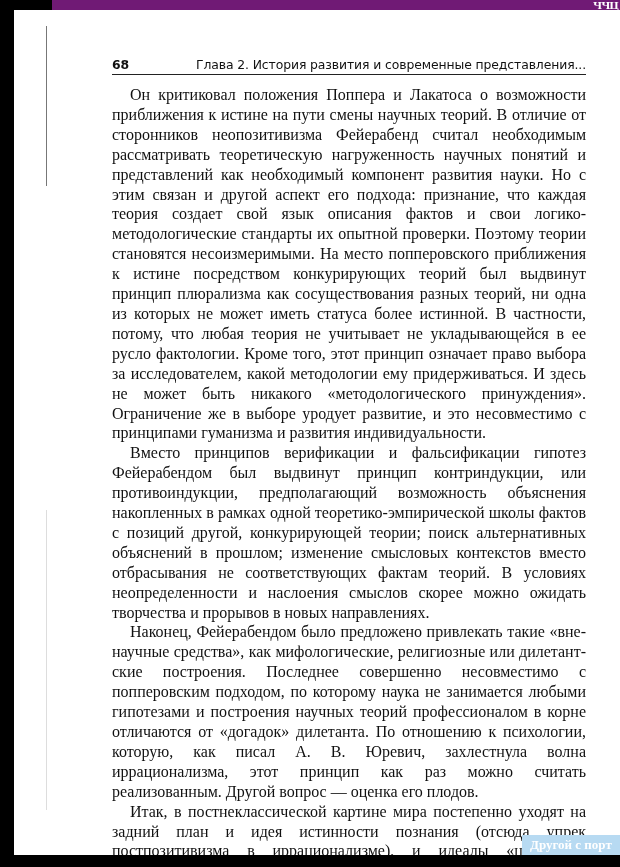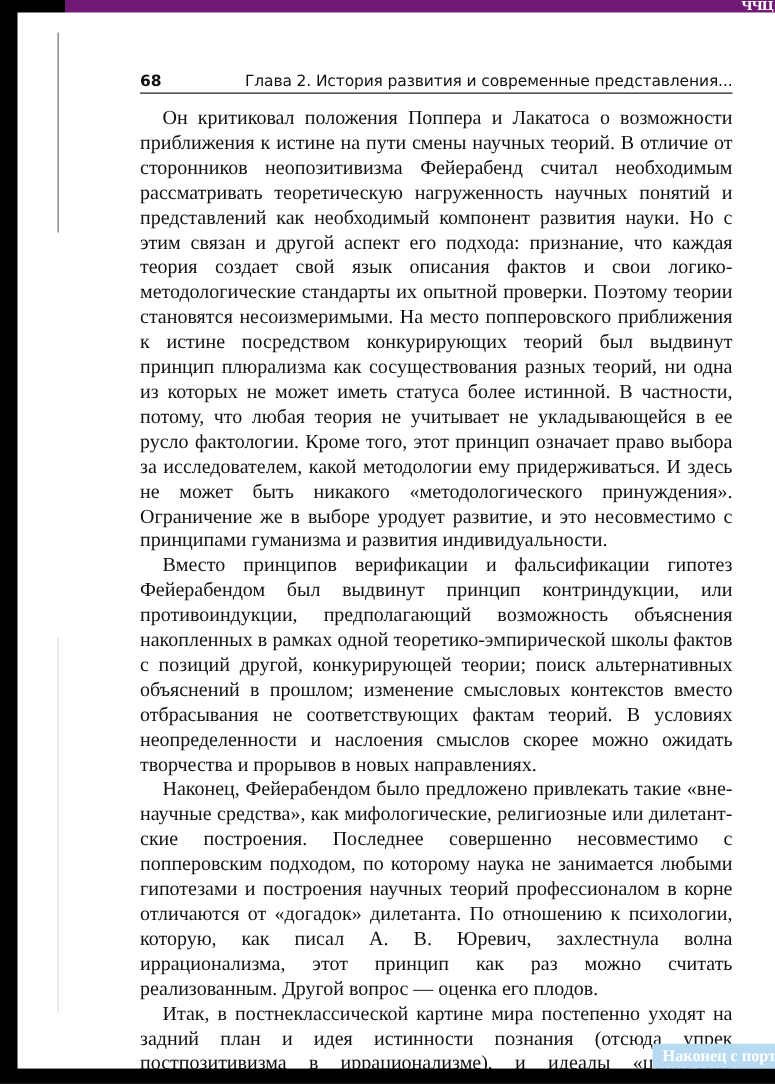--- a/index.html
+++ b/index.html
@@ -146,15 +146,15 @@
   <span class="chapter-title">Глава 2. История развития и современные представления...</span>
 </div>
 
 <div class="body-text">
   <p>Он критиковал положения Поппера и Лакатоса о возможности при­ближения к истине на пути смены научных теорий. В отличие от сторон­ников неопозитивизма Фейерабенд считал необходимым рассматривать теоретическую нагруженность научных понятий и представлений как необходимый компонент развития науки. Но с этим связан и другой аспект его подхода: признание, что каждая теория создает свой язык описания фактов и свои логико-методологические стандарты их опыт­ной проверки. Поэтому теории становятся несоизмеримыми. На мес­то попперовского приближения к истине посредством конкурирующих теорий был выдвинут принцип плюрализма как сосуществования раз­ных теорий, ни одна из которых не может иметь статуса более истин­ной. В частности, потому, что любая теория не учитывает не уклады­вающейся в ее русло фактологии. Кроме того, этот принцип означает право выбора за исследователем, какой методологии ему придержи­ваться. И здесь не может быть никакого «методологического принуж­дения». Ограничение же в выборе уродует развитие, и это несовмести­мо с принципами гуманизма и развития индивидуальности.</p>
   <p>Вместо принципов верификации и фальсификации гипотез Фейер­абендом был выдвинут принцип контриндукции, или противоиндук­ции, предполагающий возможность объяснения накопленных в рам­ках одной теоретико-эмпирической школы фактов с позиций другой, конкурирующей теории; поиск альтернативных объяснений в про­шлом; изменение смысловых контекстов вместо отбрасывания не соот­ветствующих фактам теорий. В условиях неопределенности и наслое­ния смыслов скорее можно ожидать творчества и прорывов в новых направлениях.</p>
   <p>Наконец, Фейерабендом было предложено привлекать такие «вне­научные средства», как мифологические, религиозные или дилетант­ские построения. Последнее совершенно несовместимо с попперовским подходом, по которому наука не занимается любыми гипотезами и по­строения научных теорий профессионалом в корне отличаются от «до­гадок» дилетанта. По отношению к психологии, которую, как писал А. В. Юревич, захлестнула волна иррационализма, этот принцип как раз можно считать реализованным. Другой вопрос — оценка его плодов.</p>
   <p>Итак, в постнеклассической картине мира постепенно уходят на зад­ний план и идея истинности познания (отсюда упрек постпозитивизма в иррационализме), и идеалы «ценностно нейтрального» исследования;</p>
 </div>
 
-<div class="watermark">Наконец с порт</div>
+<div class="watermark">Другой с порт</div>
 
 <div class="bottom-black"></div>
 
 </body></html>

